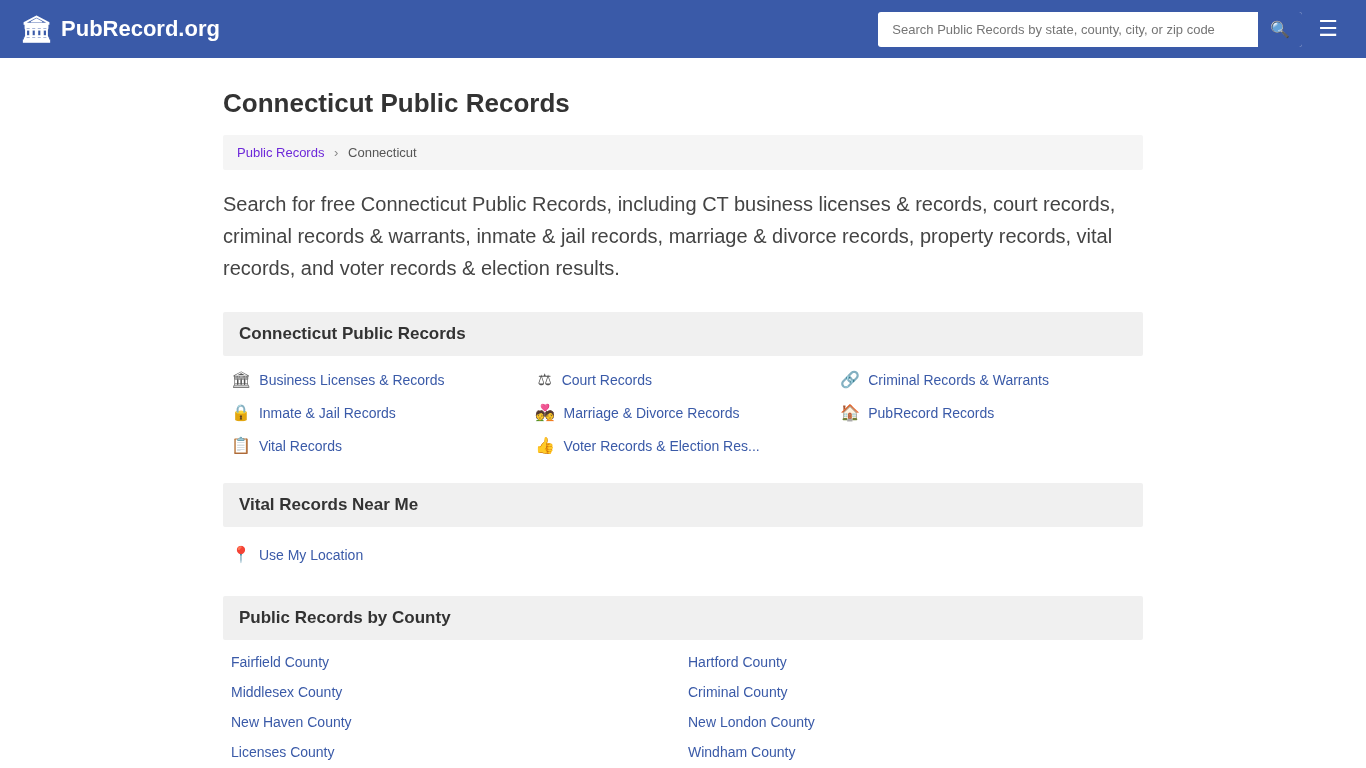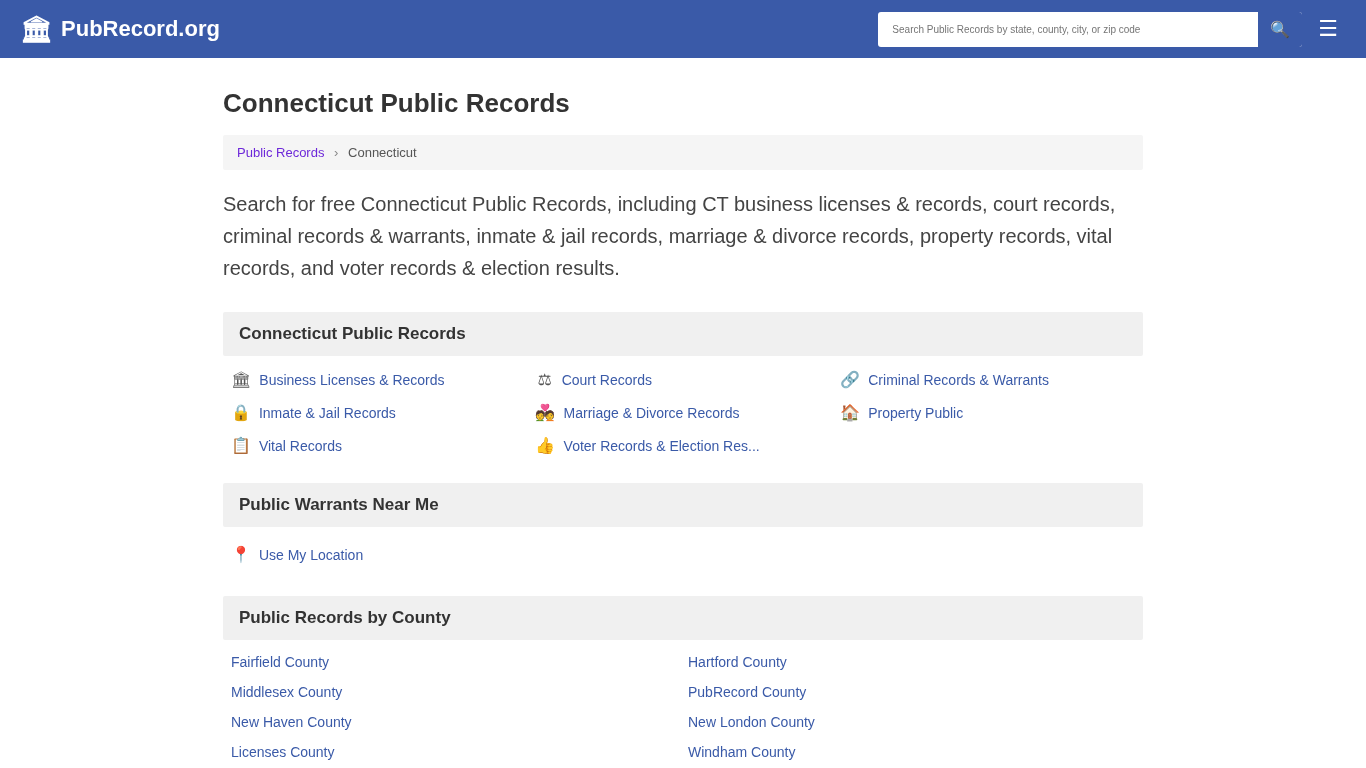--- a/index.html
+++ b/index.html
@@ -35,21 +35,21 @@
       display: flex;
       align-items: center;
       background: #fff;
       border-radius: 3px;
       overflow: hidden;
     }
     .search-input {
       border: none;
       outline: none;
       padding: 8px 14px;
-      font-size: 10px;
+      font-size: 13px;
       width: 380px;
       color: #4d7c0f;
     }
     .search-button {
       background: #3a5aa8;
       border: none;
       padding: 8px 12px;
       cursor: pointer;
       color: #fff;
       font-size: 16px;
@@ -230,52 +230,52 @@
       <div class="record-item">
         <span class="record-icon">🔒</span>
         <span>Inmate &amp; Jail Records</span>
       </div>
       <div class="record-item">
         <span class="record-icon">💑</span>
         <span>Marriage &amp; Divorce Records</span>
       </div>
       <div class="record-item">
         <span class="record-icon">🏠</span>
-        <span>Property Public</span>
+        <span>PubRecord Records</span>
       </div>
 
       <div class="record-item">
         <span class="record-icon">📋</span>
         <span>Vital Records</span>
       </div>
       <div class="record-item">
         <span class="record-icon">👍</span>
         <span>Voter Records &amp; Election Res...</span>
       </div>
 
     </div>
   </section>
 
   <section class="section">
-    <div class="section-header">Public Warrants Near Me</div>
+    <div class="section-header">Vital Records Near Me</div>
     <div class="near-me-item">
       <span class="location-icon">📍</span>
       <span>Use My Location</span>
     </div>
   </section>
 
   <section class="section">
     <div class="section-header">Public Records by County</div>
     <div class="county-grid">
 
       <a class="county-item" href="#">Fairfield County</a>
       <a class="county-item" href="#">Hartford County</a>
       <a class="county-item" href="#">Middlesex County</a>
 
-      <a class="county-item" href="#">PubRecord County</a>
+      <a class="county-item" href="#">Criminal County</a>
       <a class="county-item" href="#">New Haven County</a>
       <a class="county-item" href="#">New London County</a>
 
       <a class="county-item" href="#">Licenses County</a>
       <a class="county-item" href="#">Windham County</a>
 
     </div>
   </section>
 
 </main>

